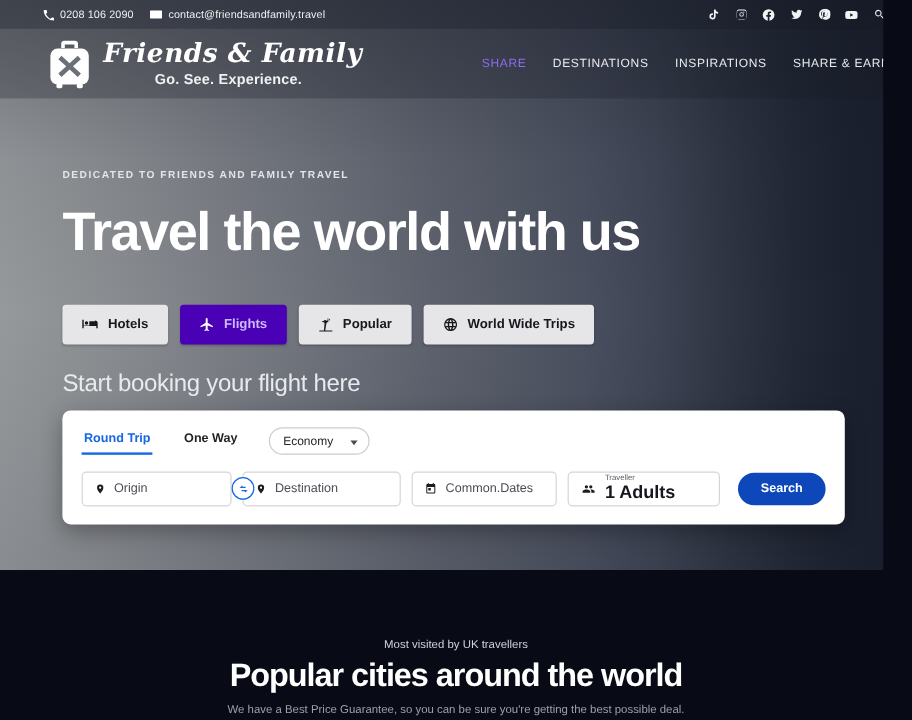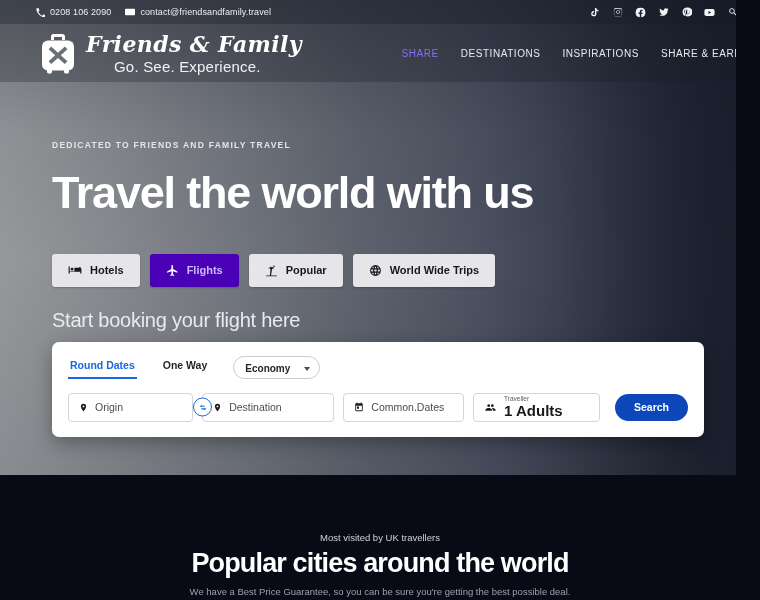--- a/index.html
+++ b/index.html
@@ -72,26 +72,27 @@
   .brand{
     font-family:"DejaVu Serif", serif;
     font-style:italic;
     font-size:22px;
     font-weight:700;
     color:#ffffff;
     letter-spacing:.4px;
     white-space:nowrap;
   }
   .tagline{
-    font-size:15px;
+    font-size:12px;
     color:#f0f1f3;
     letter-spacing:.2px;
     margin-top:4px;
-    margin-left:28px;
-    white-space:nowrap;
+    margin-left:43px;
+    white-space:nowrap;
+    font-weight:bold;
   }
   .nav{ margin-left:auto; display:flex; align-items:center; gap:22px; }
   .nav a{
     font-size:10px;
     letter-spacing:.55px;
     color:#e9eaee;
     text-decoration:none;
     font-weight:500;
     white-space:nowrap;
     cursor:pointer;
@@ -165,21 +166,21 @@
   .trip-tab.active{ color:#1668e3; border-bottom-color:#1668e3; }
   .cabin-select{
     display:flex; align-items:center; justify-content:space-between;
     gap:14px;
     height:23px;
     padding:3px 9px 0 11px;
     border:1px solid #c9ccd2;
     border-radius:14px;
     font-size:10px;
     color:#232529;
-    font-weight:700;
+    font-weight:400;
     cursor:pointer;
     background:#fff;
     white-space:nowrap;
   }
   .caret{ width:0;height:0;border-left:3.5px solid transparent;border-right:3.5px solid transparent;border-top:4.5px solid #4a4d54; }
 
   .fields{ display:flex; align-items:center; gap:9px; margin-top:14px; }
   .field{
     height:29px;
     display:flex; align-items:center; gap:7px;
@@ -377,21 +378,21 @@
               </svg>
           </span>
           <span>World Wide Trips</span>
         </button>
       </div>
 
       <div class="booking-heading">Start booking your flight here</div>
 
       <div class="booking-card">
         <div class="trip-row">
-          <span class="trip-tab active">Round Dates</span>
+          <span class="trip-tab active">Round Trip</span>
           <span class="trip-tab">One Way</span>
           <span class="cabin-select">
             <span>Economy</span>
             <span class="caret"></span>
           </span>
         </div>
 
         <div class="fields">
           <div class="field f-origin">
             <span>

